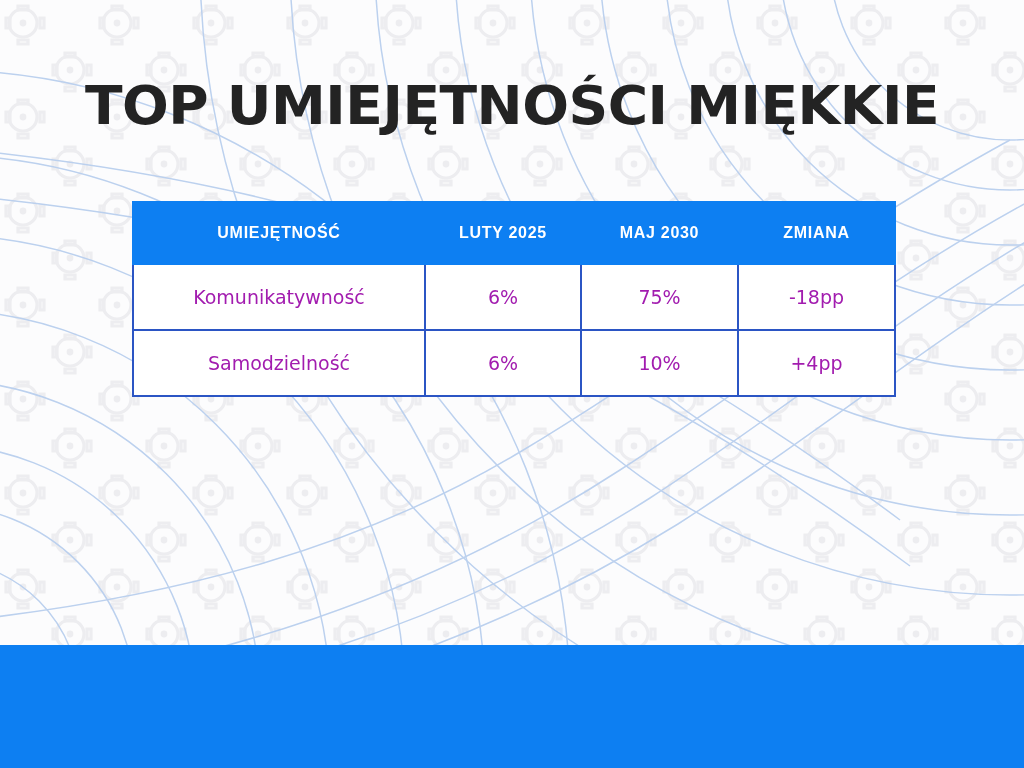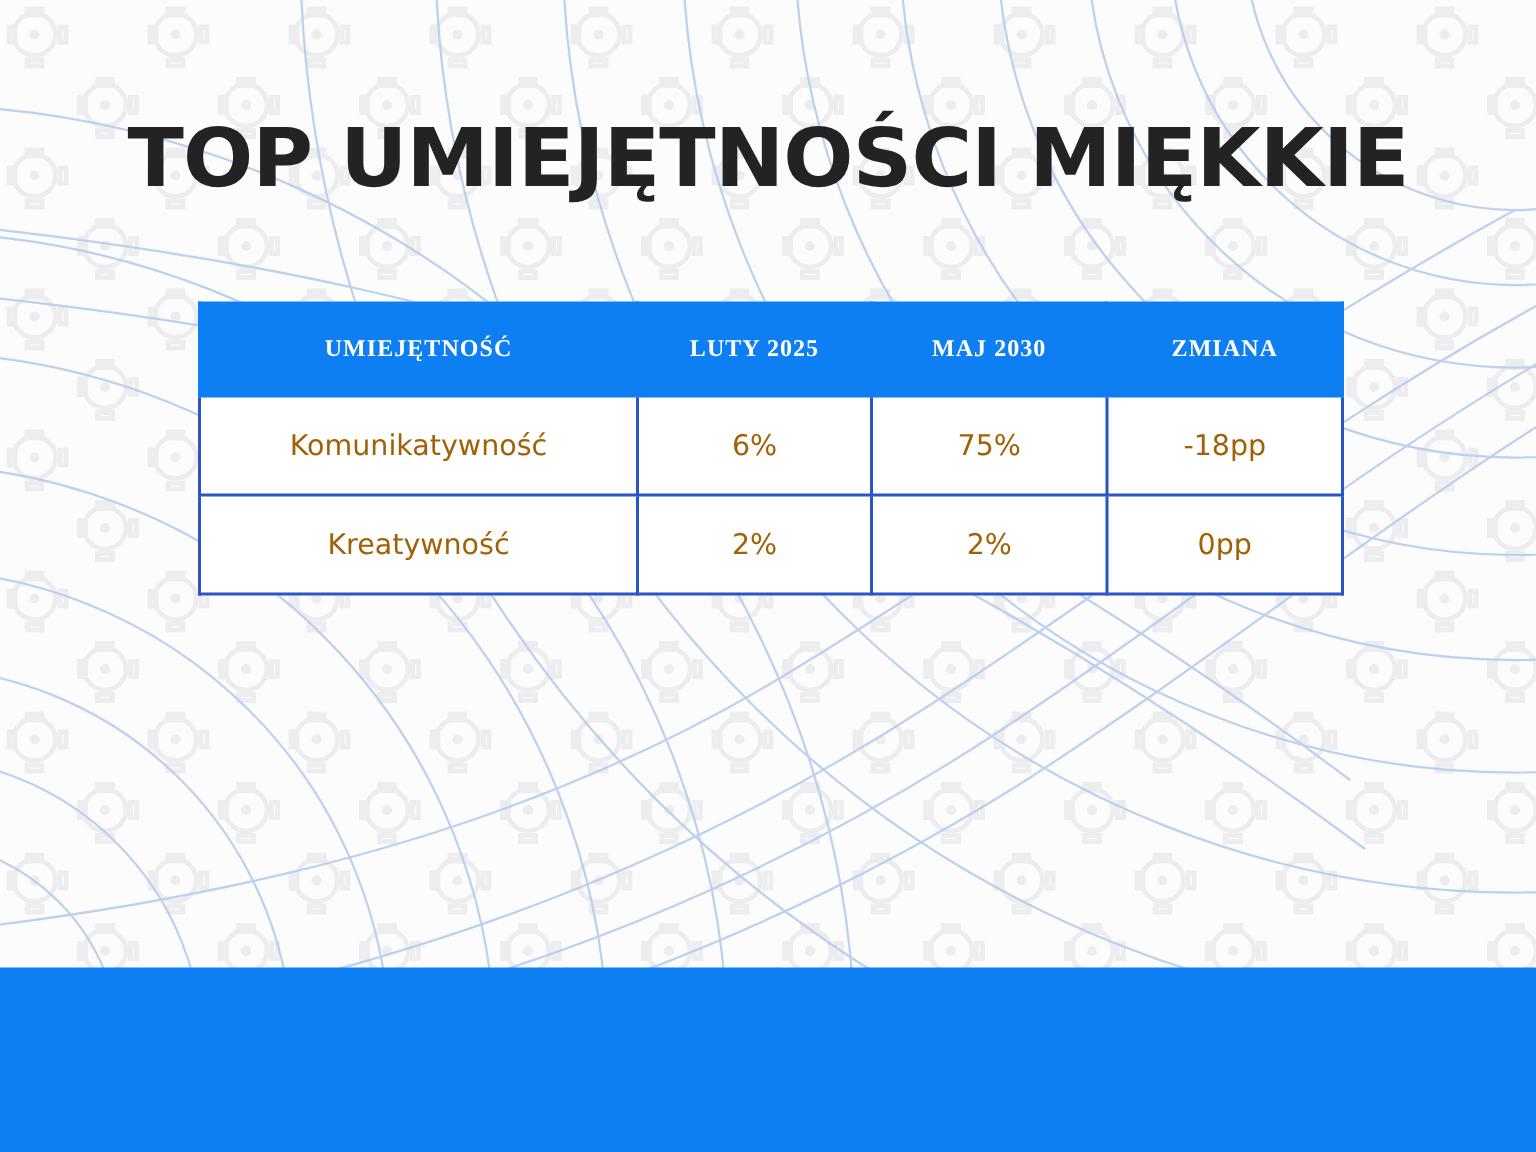--- a/index.html
+++ b/index.html
@@ -65,29 +65,29 @@
     vertical-align: middle;
   }
   #skills-table thead th {
     background: #0d7ff2;
     border-color: #0d7ff2;
     color: #ffffff;
     height: 62px;
     font-size: 16px;
     font-weight: 700;
     letter-spacing: 0.7px;
-    font-family: Liberation Serif, serif;
+    font-family: Liberation Sans, sans-serif;
   }
   #skills-table thead th:first-child { border-left-color: #0d7ff2; }
   #skills-table thead th:last-child  { border-right-color: #0d7ff2; }
 
   #skills-table tbody td {
     height: 66px;
     font-size: 19px;
-    color: #a16207;
+    color: #a21caf;
     background: #ffffff;
     font-family: "DejaVu Sans", "Liberation Sans", sans-serif;
   }
   .col-skill  { width: 292px; }
   .col-feb    { width: 156px; }
   .col-may    { width: 157px; }
   .col-change { width: 157px; }
 
   
   #footer-bar {
@@ -177,24 +177,24 @@
     </tr>
   </thead>
   <tbody>
     <tr>
       <td>Komunikatywność</td>
       <td>6%</td>
       <td>75%</td>
       <td>-18pp</td>
     </tr>
     <tr>
-      <td>Kreatywność</td>
-      <td>2%</td>
-      <td>2%</td>
-      <td>0pp</td>
+      <td>Samodzielność</td>
+      <td>6%</td>
+      <td>10%</td>
+      <td>+4pp</td>
     </tr>
   </tbody>
 </table>
 
 <div id="footer-bar">
 
   
 
   
 </div>

